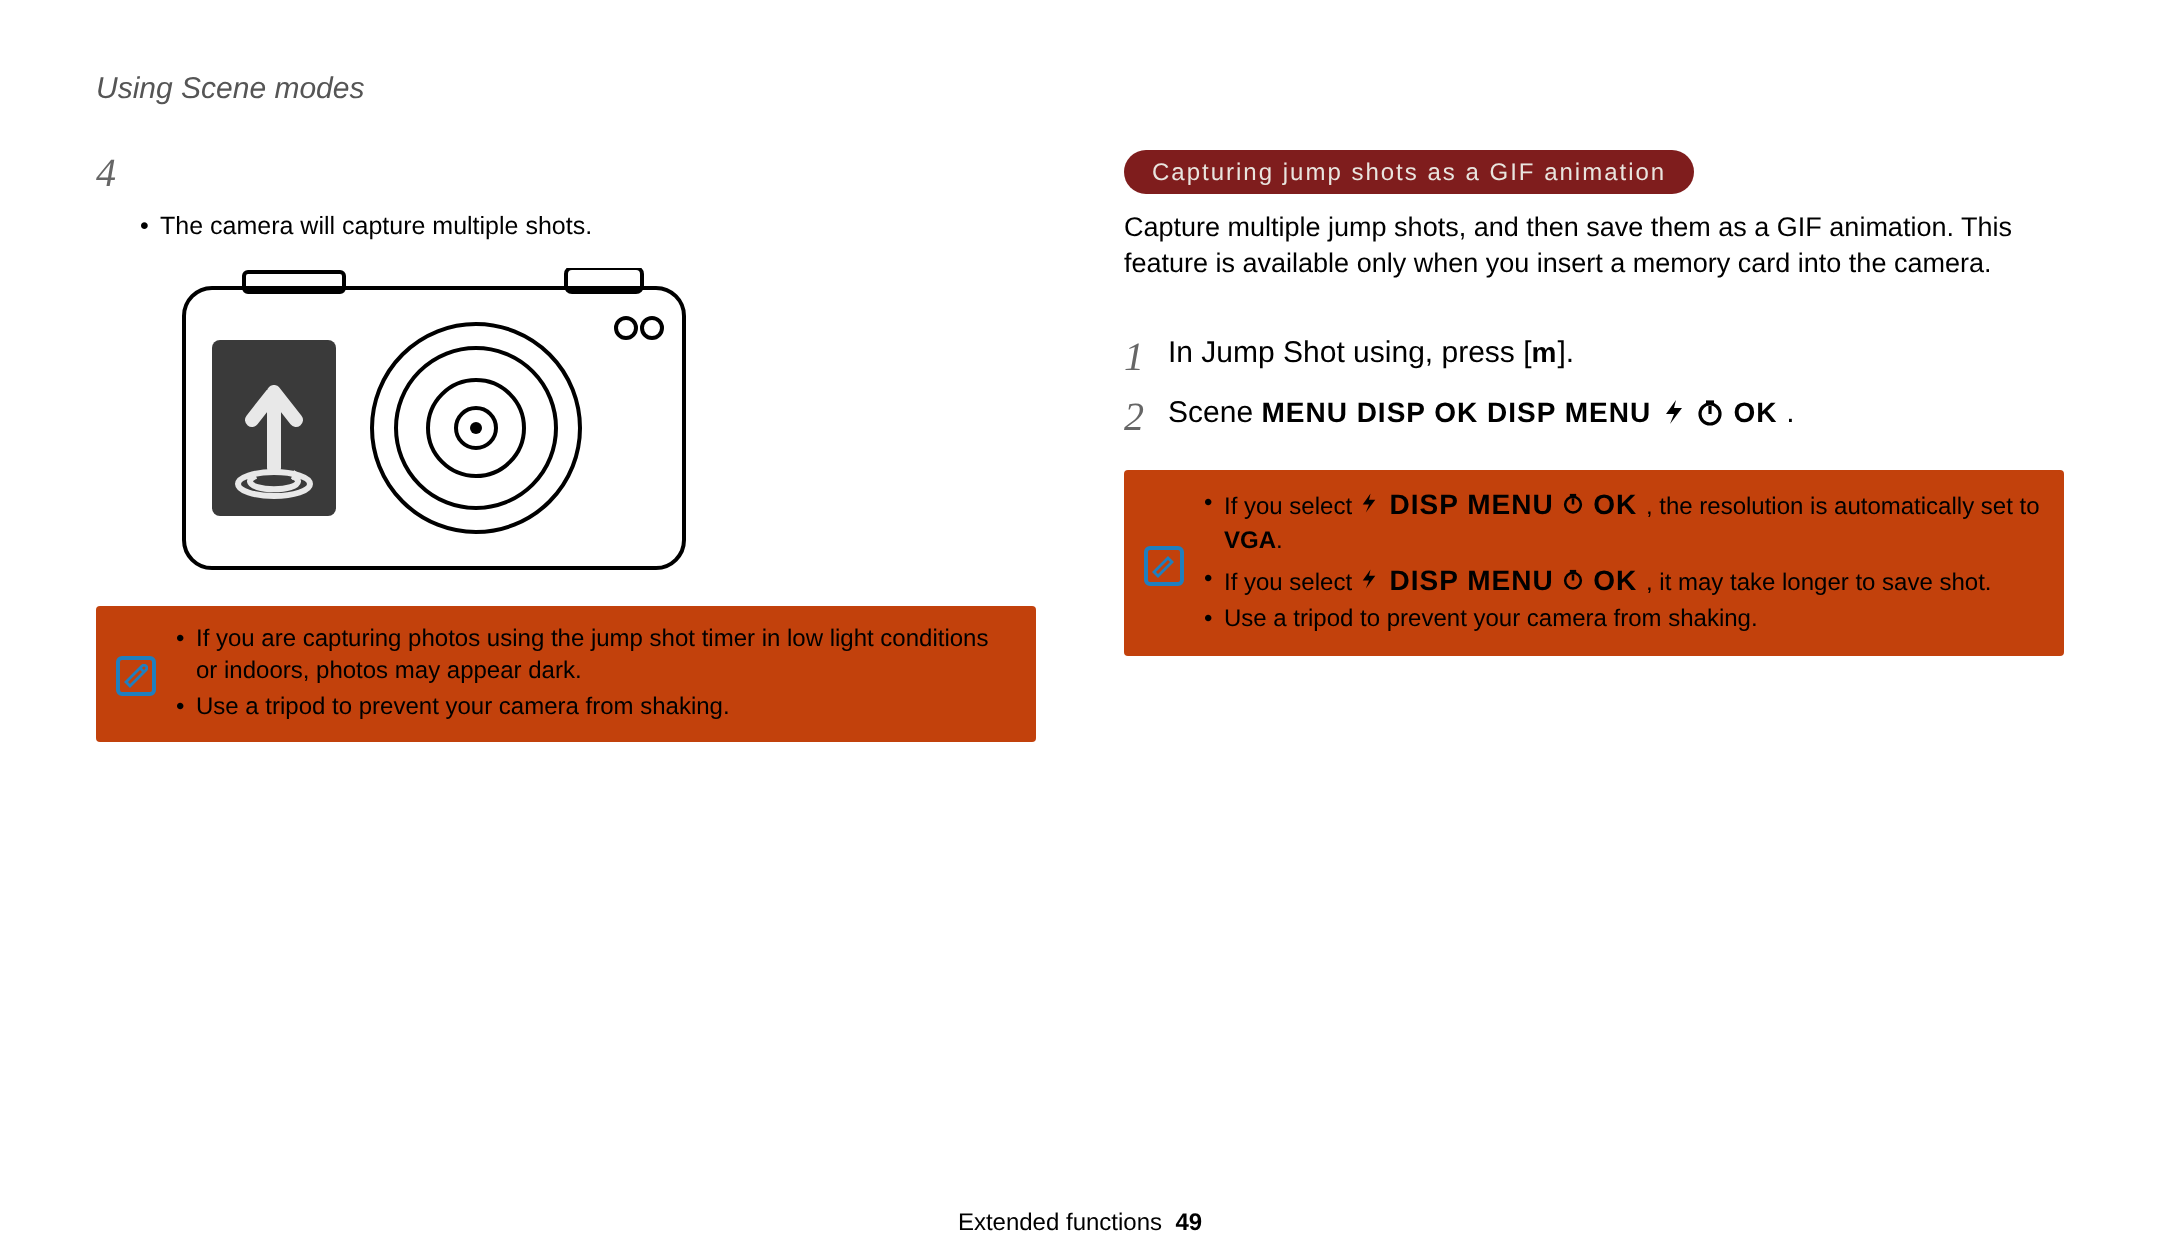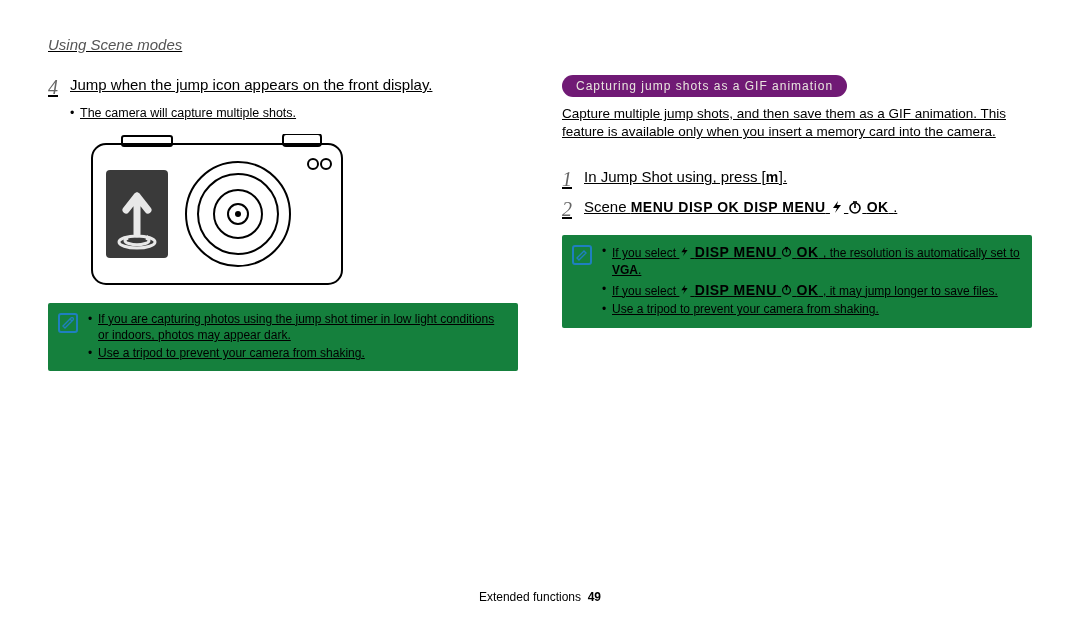--- a/index.html
+++ b/index.html
@@ -1,54 +1,53 @@
 <!DOCTYPE html>
 <html><head>
 <meta charset="utf-8">
 <style>
   * { box-sizing: border-box; margin: 0; padding: 0; }
   body { font-family: Arial, sans-serif; background: #fff; color: #000; width: 1080px; height: 630px; position: relative; }
-  .page { padding: 36px 48px 0 48px; text-decoration: underline; }
+  .page { padding: 36px 48px 0 48px; }
   .header-title { font-style: italic; font-size: 15px; color: #555; margin-bottom: 22px; }
   .columns { display: flex; gap: 44px; }
   .col { flex: 1; }
   .step { display: flex; align-items: flex-start; margin-bottom: 6px; }
   .step-num { font-family: Georgia, 'Times New Roman', serif; font-style: italic; font-size: 20px; color: #666; width: 22px; flex-shrink: 0; line-height: 1.2; }
   .step-text { font-size: 15px; line-height: 1.35; }
   ul.bullets { list-style: none; padding-left: 22px; margin-top: 4px; }
   ul.bullets li { font-size: 12.5px; line-height: 1.35; position: relative; padding-left: 10px; }
   ul.bullets li::before { content: "•"; position: absolute; left: 0; }
   .camera-box { margin: 12px 0 14px 40px; }
   .camera-svg { display: block; }
-  .note-block { background: #15803d; border-radius: 2px; padding: 8px 10px; display: flex; align-items: flex-start; margin-top: 10px; }
+  .note-block { background: #c2410c; border-radius: 2px; padding: 8px 10px; display: flex; align-items: center; margin-top: 10px; }
   .note-icon { width: 20px; height: 20px; border: 2px solid #1f7fbf; border-radius: 3px; color: #1f7fbf; display: flex; align-items: center; justify-content: center; flex-shrink: 0; margin-right: 10px; margin-top: 2px; }
   .note-icon svg { display: block; }
   .note-block ul { list-style: none; }
   .note-block ul li { font-size: 12px; line-height: 1.35; position: relative; padding-left: 10px; margin-bottom: 2px; }
   .note-block ul li::before { content: "•"; position: absolute; left: 0; }
-  .pill { background:#701a75; color:#e9e5df; border-radius: 12px; padding: 4px 14px; display:inline-block; letter-spacing: 1px; font-size: 12px; margin-bottom: 8px; }
+  .pill { background:#7f1d1d; color:#e9e5df; border-radius: 12px; padding: 4px 14px; display:inline-block; letter-spacing: 1px; font-size: 12px; margin-bottom: 8px; }
   .col-right-body { font-size: 13.5px; line-height: 1.35; margin-bottom: 26px; }
   .instr { font-size: 15px; }
   .glyphseq { font-family: Arial, sans-serif; font-weight: bold; letter-spacing: 0.5px; font-size: 14px; }
-  .footer { position: absolute; bottom: 26px; width: 1080px; text-align: center; font-size: 12px; }
+  .footer { position: absolute; bottom: 12px; width: 1080px; text-align: center; font-size: 12px; }
   .footer .pn { font-weight: bold; }
   .inline-icons svg { vertical-align: -2px; }
 </style>
 </head>
 <body>
 
 <div class="page">
   <div class="header-title">Using Scene modes</div>
 
   <div class="columns">
 
     <div class="col">
       <div class="step">
         <div class="step-num">4</div>
-        <div class="step-text">Jump when the jump icon appears on the front display.</div>
       </div>
       <ul class="bullets">
         <li>The camera will capture multiple shots.</li>
       </ul>
 
       <div class="camera-box">
         <svg class="camera-svg" width="260" height="155" viewBox="0 0 260 155">
           <rect x="4" y="10" width="250" height="140" rx="14" ry="14" fill="none" stroke="#000" stroke-width="2"></rect>
 
           <rect x="34" y="2" width="50" height="10" rx="2" fill="none" stroke="#000" stroke-width="2"></rect>
@@ -146,21 +145,21 @@
                   <path d="M8 1 L3 8 L7 8 L5 13 L11 5 L7 5 Z" fill="#000"></path>
                 </svg>
               <span>DISP MENU</span>
               <svg width="11" height="11" viewBox="0 0 14 14">
                   <circle cx="7" cy="8" r="5" fill="none" stroke="#000" stroke-width="1.6"></circle>
                   <path d="M7 8 L7 4" stroke="#000" stroke-width="1.6"></path>
                   <path d="M5 2 L9 2" stroke="#000" stroke-width="1.6"></path>
                 </svg>
               <span>OK</span>
             </span>
-            <span> , it may jump longer to save files.</span>
+            <span> , it may take longer to save shot.</span>
           </li>
           <li>
             <span>Use a tripod to prevent your camera from shaking.</span>
           </li>
         </ul>
       </div>
     </div>
   </div>
 </div>
 

